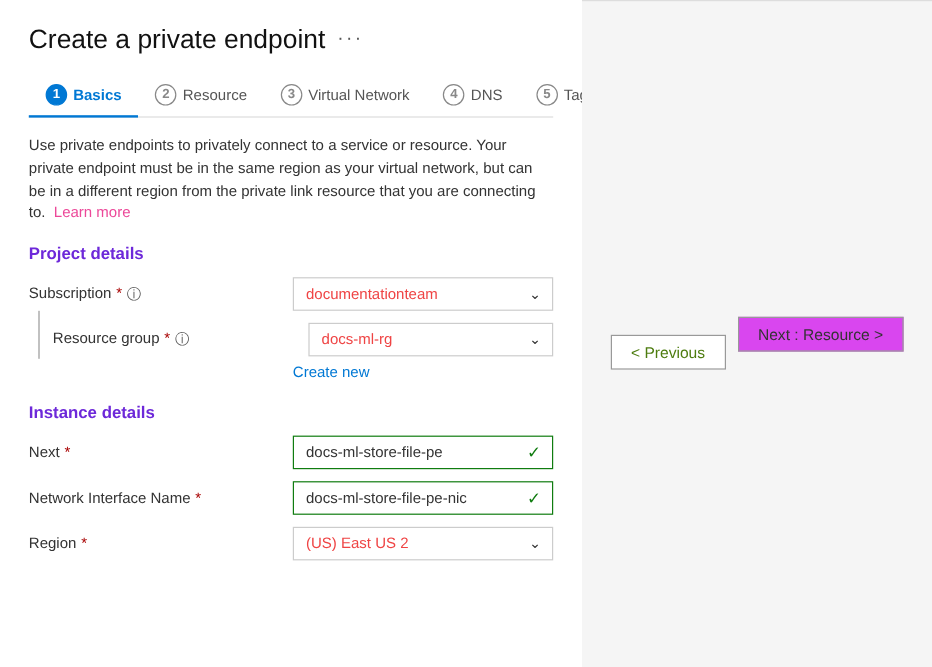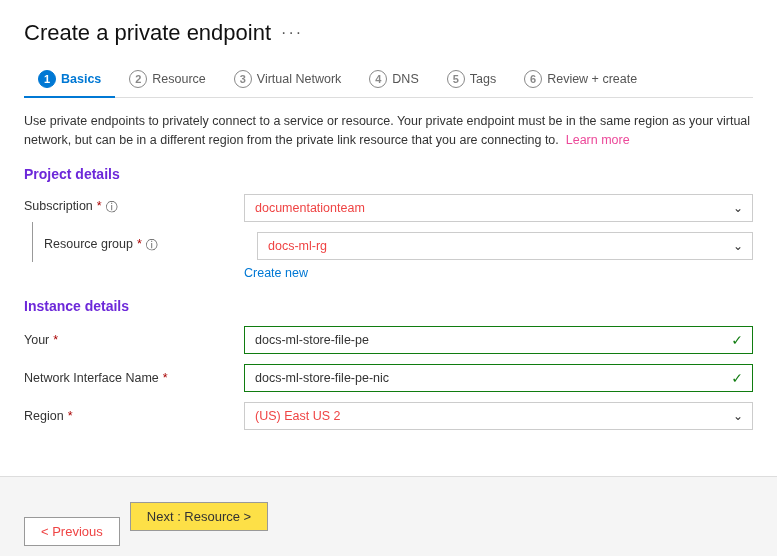--- a/index.html
+++ b/index.html
@@ -7,21 +7,21 @@
       font-family: 'Segoe UI', Arial, sans-serif;
       font-size: 13px;
       background: #fff;
       color: #333;
       width: 777px;
       height: 556px;
       overflow: hidden;
     }
     .page-container {
       display: flex;
-      flex-direction: column;
+      flex-direction: row;
       height: 100%;
     }
     .main-content {
       flex: 1;
       padding: 20px 24px 10px 24px;
       overflow: hidden;
     }
     .page-title {
       font-size: 22px;
       font-weight: 300;
@@ -203,25 +203,25 @@
       padding: 6px 16px;
       font-size: 13px;
       cursor: pointer;
       border: 1px solid #ccc;
       background: #fff;
       color: #333;
     }
     .btn-primary {
       background: #fff;
       border: 1px solid #999;
-      color: #ef4444;
+      color: #4d7c0f;
       margin-top: 30px;
     }
     .btn-next {
-      background: #fde047;
+      background: #d946ef;
       border: 1px solid #999;
       color: #333;
     }
   </style>
 </head>
 <body>
 
 <div class="page-container">
   <div class="main-content">
 
@@ -293,21 +293,21 @@
         </div>
       </div>
       <a href="#" class="create-new-link">Create new</a>
     </div>
 
     <div class="form-section">
       <div class="section-title">Instance details</div>
 
       <div class="form-row">
         <div class="form-label">
-          <span>Your</span>
+          <span>Next</span>
           <span class="required"> *</span>
         </div>
         <div class="form-control-wrapper">
           <input type="text" class="form-input valid" value="docs-ml-store-file-pe" style="">
           <span class="input-check">✓</span>
         </div>
       </div>
 
       <div class="form-row">
         <div class="form-label">

